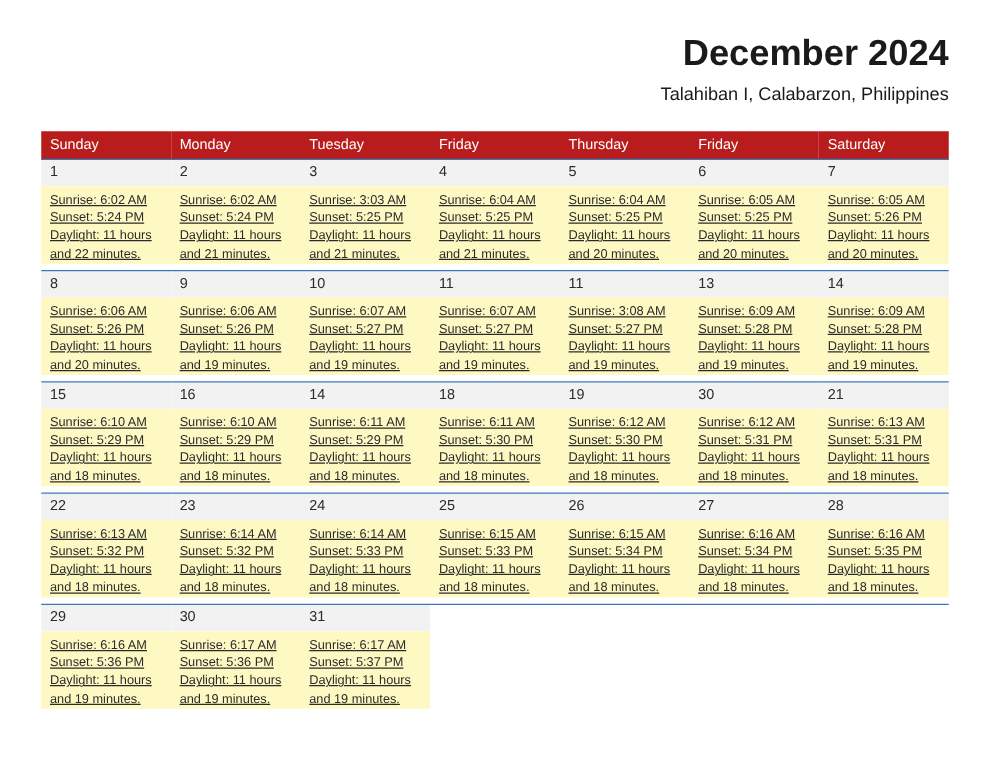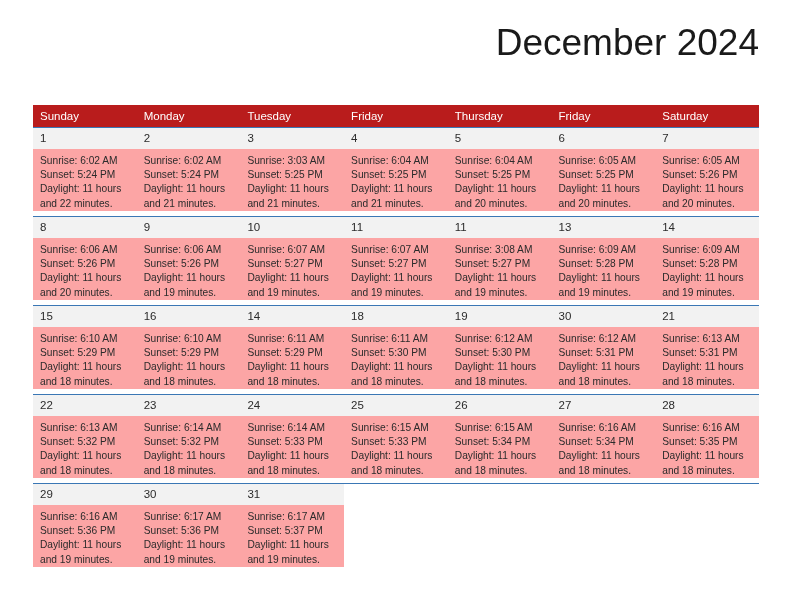--- a/index.html
+++ b/index.html
@@ -63,24 +63,24 @@
     color: #2283c8;
   }
 
   .titles {
     position: absolute;
     right: 0;
     top: 0;
     text-align: right;
   }
   .cal-title {
-    font-size: 37px;
+    font-size: 29px;
     line-height: 34px;
     color: #1a1a1a;
-    font-weight: normal;
+    font-weight: bold;
     margin: 0;
     white-space: nowrap;
   }
   .cal-subtitle {
     font-size: 14.5px;
     line-height: 20px;
     color: #1a1a1a;
     margin: 6px 0 0 0;
     white-space: nowrap;
   }
@@ -119,40 +119,42 @@
   .daynum {
     background: #f2f2f2;
     font-size: 11.5px;
     line-height: 13px;
     color: #2b2b2b;
     padding: 4px 0 4px 7px;
     height: 13px;
   }
 
   .details {
-    background: #fca5a5;
+    background: #fef9c3;
     padding: 5px 6px 0 7px;
     font-size: 10.2px;
     line-height: 14.2px;
     color: #2b2b2b;
+    text-decoration: underline;
   }
   .details div { white-space: nowrap; }
   .details .dl-wrap { white-space: normal; }
   .empty-cell { background: #ffffff; height: 100%; }
 </style>
 </head>
 <body>
 
 <div class="page">
 
   <div class="topbar">
 
 
     <div class="titles">
       <h1 class="cal-title">December 2024</h1>
+      <p class="cal-subtitle">Talahiban I, Calabarzon, Philippines</p>
     </div>
 
   </div>
 
   <table class="calendar">
     <colgroup>
       <col>
         <col>
         <col>
         <col>

